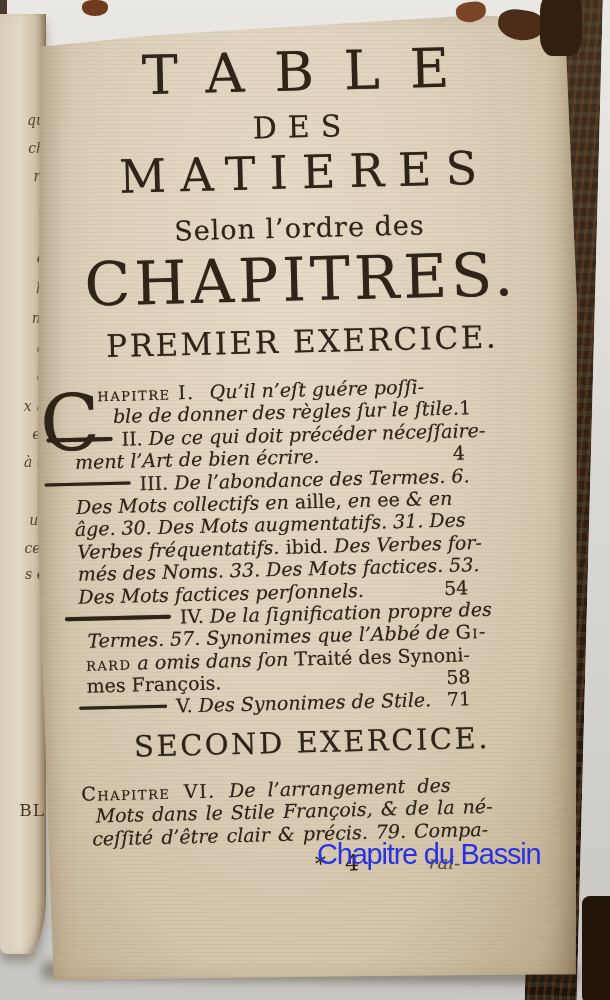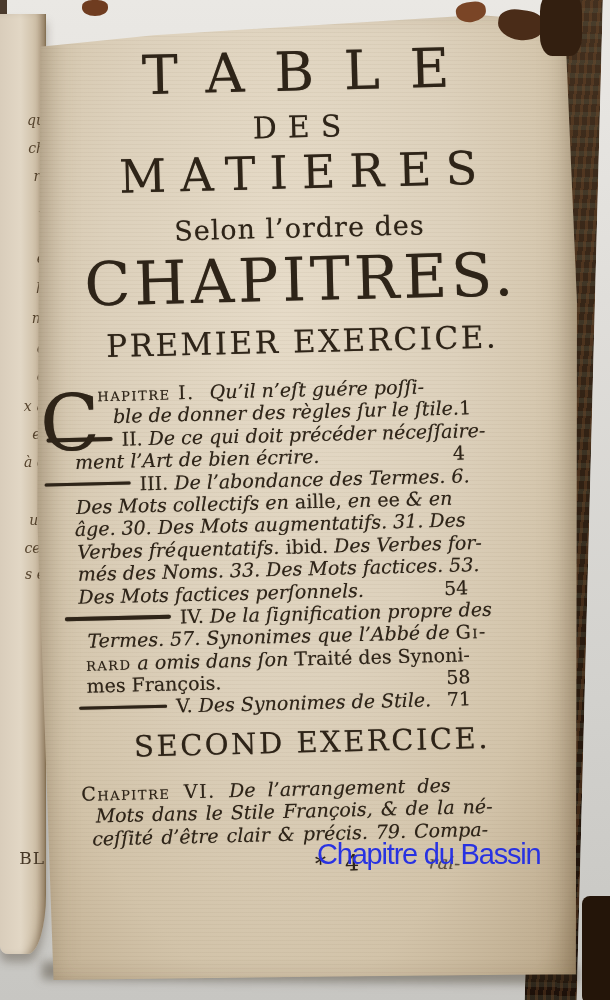--- a/index.html
+++ b/index.html
@@ -26,21 +26,21 @@
   .chip.c5{left:582px;top:896px;width:30px;height:108px;background:#241509;border-radius:8px 0 0 8px;}
   .chip.c6{left:0;top:0;width:7px;height:64px;background:#4b3b2d;border-radius:0 0 6px 0;}
   .sliver{
     position:absolute;left:0;top:14px;width:46px;height:940px;
     background:linear-gradient(90deg,#d9cdbb 0%,#e2d7c5 45%,#cfc0a8 78%,#b4a186 96%,#97835f 100%);
     border-radius:0 0 40% 8px / 0 0 60px 8px;
     box-shadow:inset -8px 0 10px -6px rgba(90,70,45,.55), 0 8px 10px rgba(60,50,35,.35);
     overflow:hidden;
   }
   .frag{position:absolute;right:1px;font-style:italic;font-size:14px;color:#55432d;white-space:nowrap;}
-  .frag.bl{font-style:normal;font-size:17px;letter-spacing:1px;color:#473827;margin-top:48px;}
+  .frag.bl{font-style:normal;font-size:17px;letter-spacing:1px;color:#473827;}
   .page-shadow{
     position:absolute;left:42px;top:964px;width:536px;height:18px;
     background:rgba(55,45,30,.4);filter:blur(5px);transform:rotate(.5deg);
   }
   .page{
     position:absolute;left:34px;top:12px;width:544px;height:968px;
     background:
       repeating-linear-gradient(180deg, rgba(120,100,70,.06) 0 1px, rgba(0,0,0,0) 1px 4px),
       radial-gradient(ellipse at 46% 28%, #e6dbc8 0%, #ddd1bc 42%, #d2c3a9 72%, #c0ae91 92%, #ab9777 100%);
     clip-path:polygon(1.2% 3.6%, 22% 2.4%, 82% .3%, 97.6% 1.1%, 99.8% 30%, 99.6% 99.4%, 60% 99.6%, 3.6% 100%, .6% 52%);

